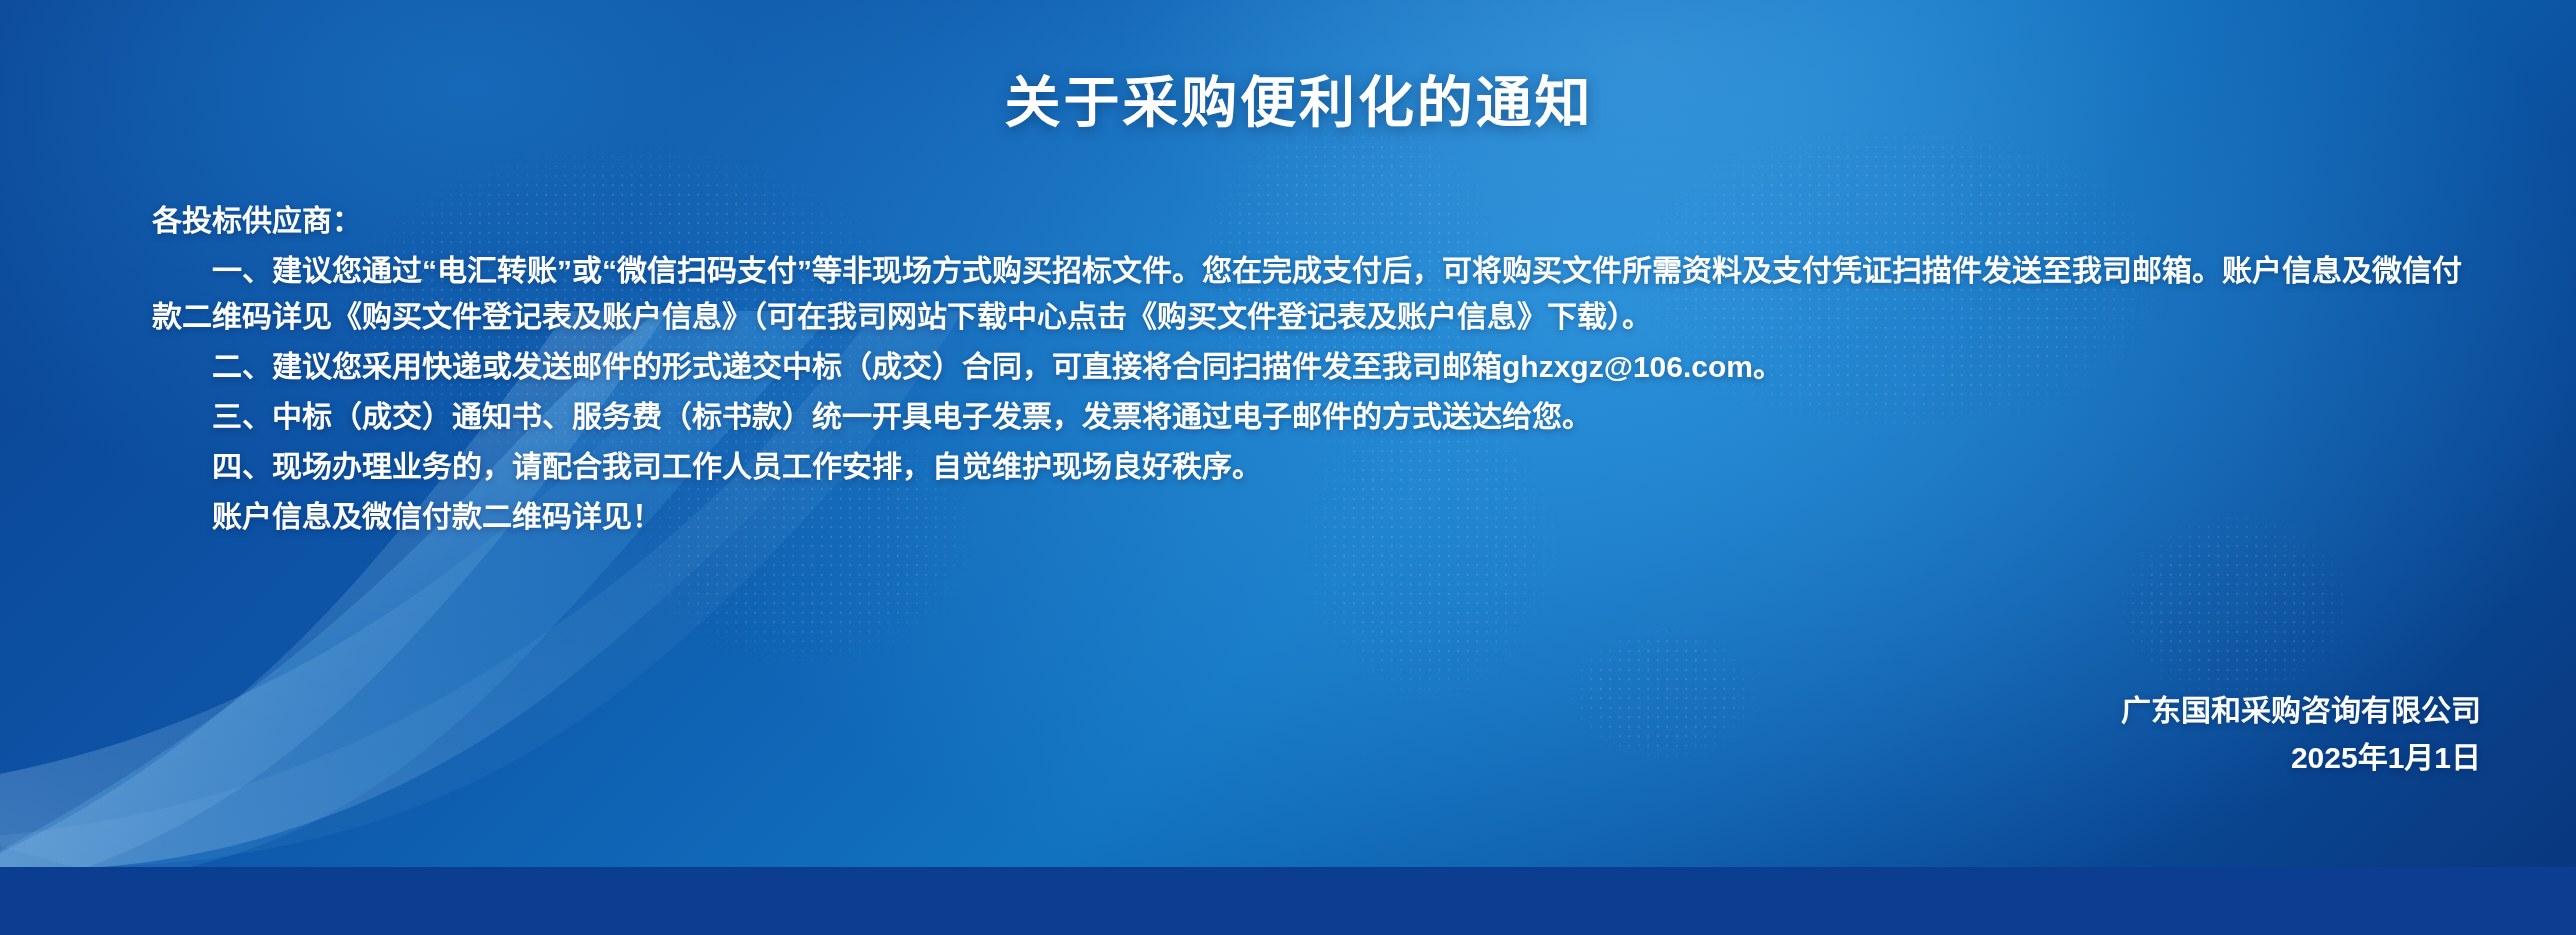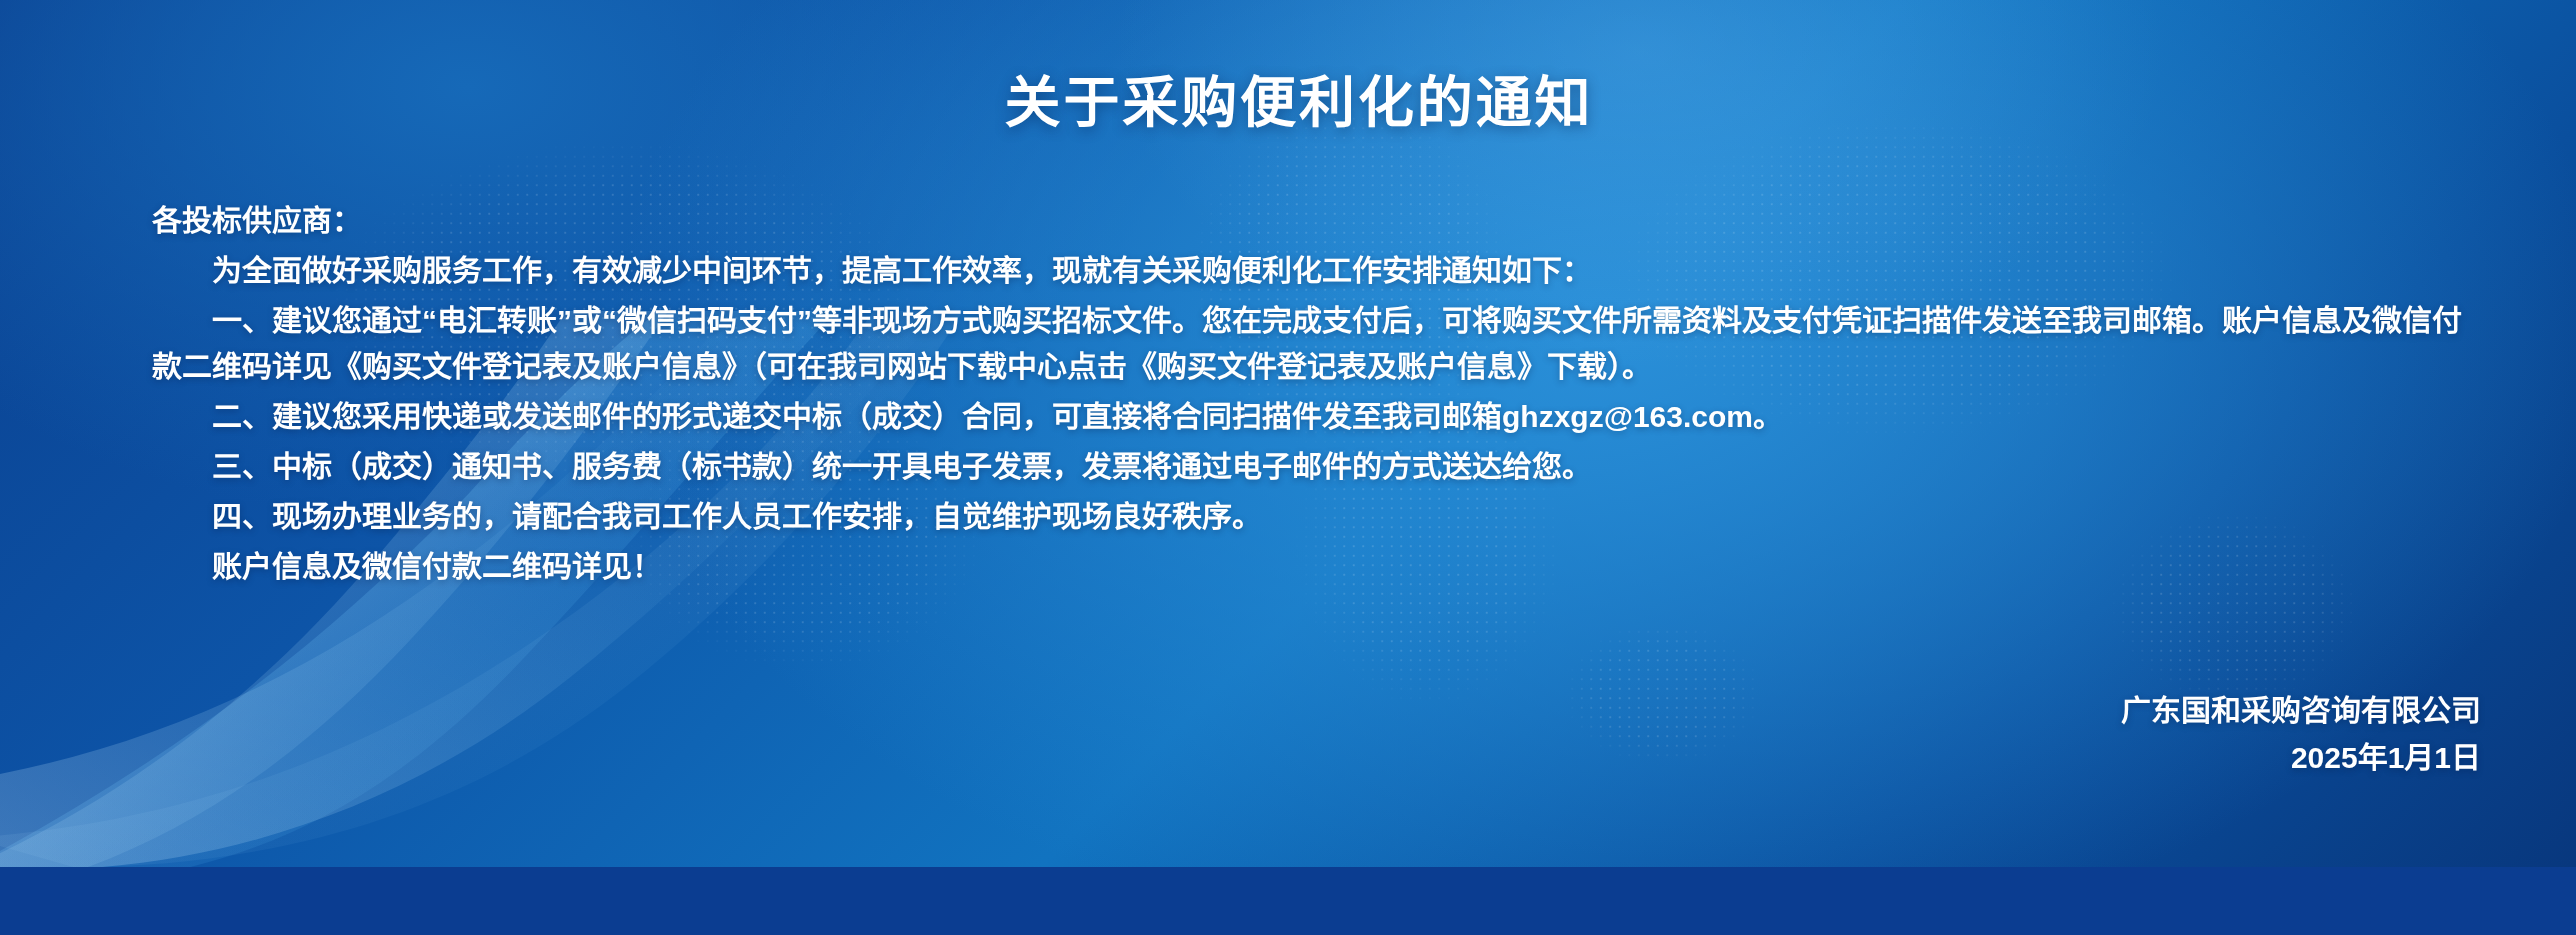--- a/index.html
+++ b/index.html
@@ -144,23 +144,22 @@
       <path d="M-40,720 C260,700 520,600 760,430 C960,290 1120,120 1220,-40 L1340,-40 C1230,150 1060,350 860,510 C640,685 380,760 100,760 Z" fill="url(#rg2)" opacity="0.5"></path>
     </svg>
   </div>
 
   <div class="content">
 
     <div class="title">关于采购便利化的通知</div>
 
     <div class="body-text">
       <p>各投标供应商：</p>
-      <p class="indent">为全面做好采购服务工作，有效减少中间环节，提高工作效率，现就有关采购便利化工作安排通知如下：</p>
       <p class="indent">一、建议您通过“电汇转账”或“微信扫码支付”等非现场方式购买招标文件。您在完成支付后，可将购买文件所需资料及支付凭证扫描件发送至我司邮箱。账户信息及微信付款二维码详见《购买文件登记表及账户信息》（可在我司网站下载中心点击《购买文件登记表及账户信息》下载）。</p>
-      <p class="indent">二、建议您采用快递或发送邮件的形式递交中标（成交）合同，可直接将合同扫描件发至我司邮箱ghzxgz@163.com。</p>
+      <p class="indent">二、建议您采用快递或发送邮件的形式递交中标（成交）合同，可直接将合同扫描件发至我司邮箱ghzxgz@106.com。</p>
       <p class="indent">三、中标（成交）通知书、服务费（标书款）统一开具电子发票，发票将通过电子邮件的方式送达给您。</p>
       <p class="indent">四、现场办理业务的，请配合我司工作人员工作安排，自觉维护现场良好秩序。</p>
       <p class="indent">账户信息及微信付款二维码详见！</p>
     </div>
 
     <div class="sign">
       <div>广东国和采购咨询有限公司</div>
       <div>2025年1月1日</div>
     </div>
 

